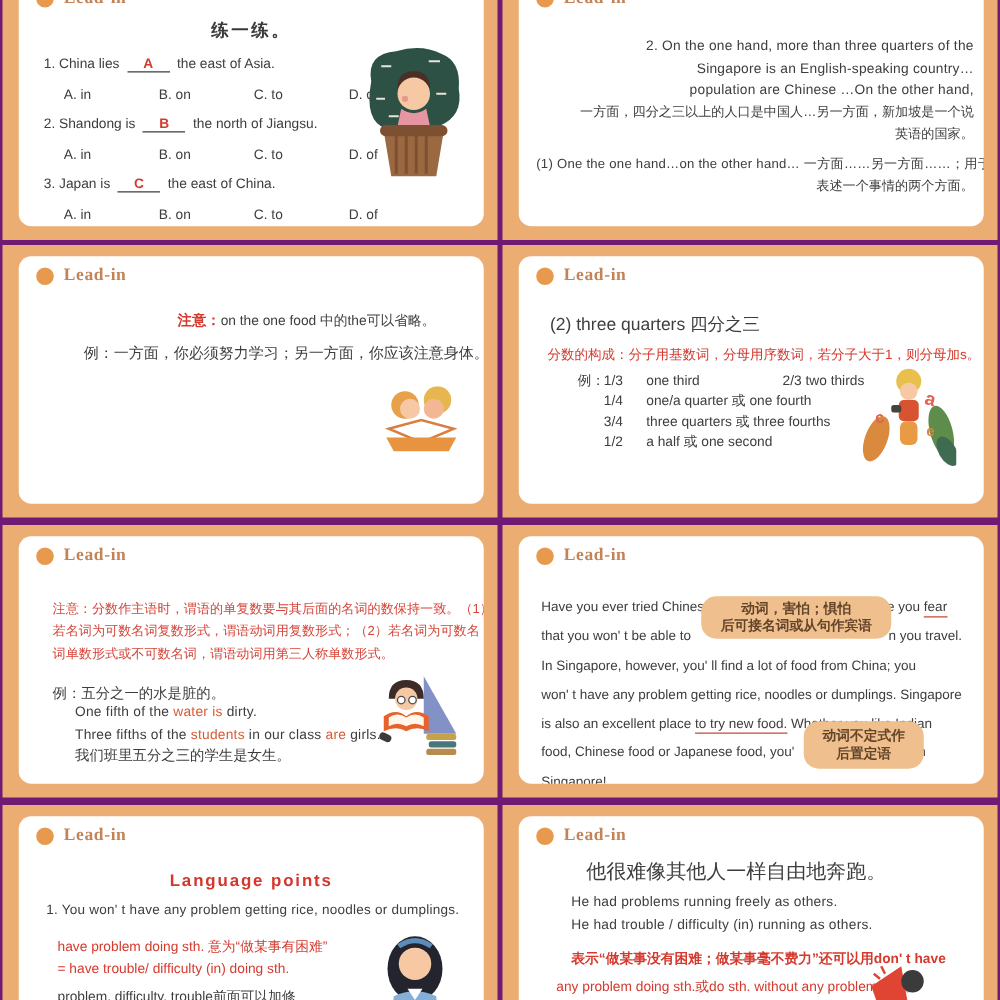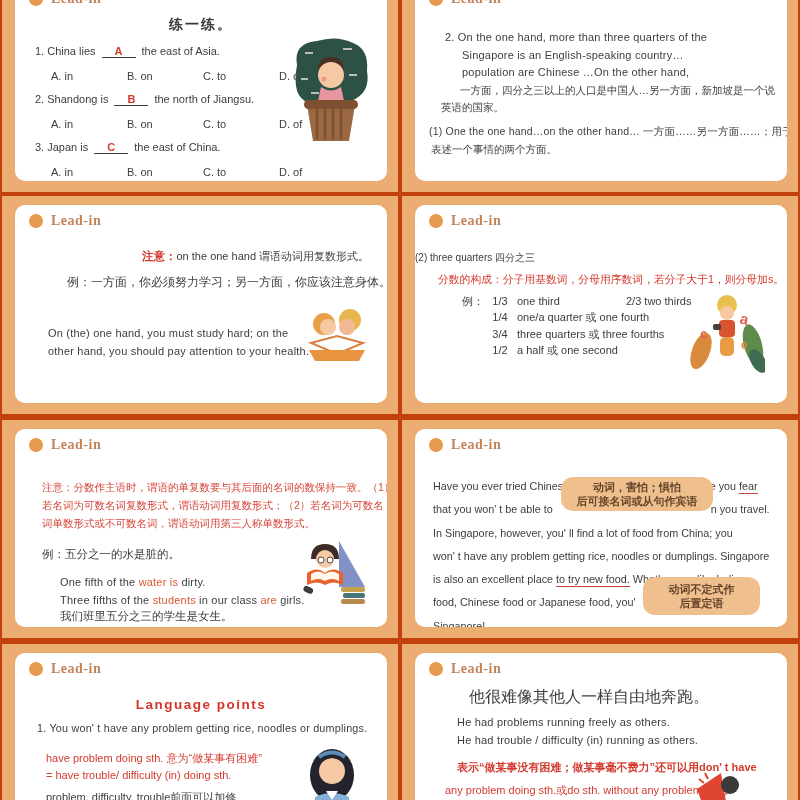--- a/index.html
+++ b/index.html
@@ -1,17 +1,17 @@
 <!DOCTYPE html>
 <html><head>
 <meta charset="utf-8">
 <style>
   * { margin:0; padding:0; box-sizing:border-box; }
   body { background:#ddd; }
-  .page { position:relative; width:800px; height:800px; background:#c2410c; overflow:hidden;
+  .page { position:relative; width:800px; height:800px; background:#701a75; overflow:hidden;
           font-family:"Liberation Sans","DejaVu Sans",sans-serif; }
   .tile { position:absolute; width:396px; height:218px; background:#ECAD73; }
   .card { position:absolute; left:13px; right:11px; top:9px; bottom:11px; background:#FFFFFF;
           border-radius:10px; overflow:hidden; }
   .hdr { position:absolute; top:8px; left:14px; display:flex; align-items:center; gap:8px; }
   .dot { width:14px; height:14px; border-radius:50%; background:#E79A4D; }
   .lbl { font-family:"Liberation Serif","DejaVu Serif",serif; font-weight:700; font-size:14px;
          color:#C28457; letter-spacing:0.5px; }
   .en  { font-size:11px; color:#3D3D3D; letter-spacing:0.2px; white-space:nowrap; }
   .cn  { font-size:11px; color:#3D3D3D; white-space:nowrap; }
@@ -20,53 +20,53 @@
   .rul { border-bottom:1.6px solid #C8473A; padding-bottom:1px; }
   
   .s1c { position:absolute; top:33px; left:0; right:0; }
   .s1-title { text-align:center; font-weight:bold; font-size:14px; color:#3A3A3A; letter-spacing:2px; }
   .q    { margin:11px 0 0 20px; font-size:11px; color:#3D3D3D; white-space:nowrap; }
   .blank{ display:inline-block; min-width:34px; text-align:center; border-bottom:1.5px solid #3D3D3D;
           color:#D43A2E; font-weight:bold; margin:0 6px; line-height:1.1; }
   .opts { margin:12px 0 0 36px; font-size:11px; color:#3D3D3D; white-space:nowrap; }
   .opts span { display:inline-block; width:76px; }
   
-  .s2c { position:absolute; top:46px; left:12px; right:8px; line-height:17.6px; }
+  .s2c { position:absolute; top:46px; left:12px; right:8px; line-height:17.6px;text-align:right; }
   .s2c div { white-space:nowrap; }
   .s2-cn { font-size:10.5px; }
   .ml18{margin-left:18px}.ml35{margin-left:35px}.ml33{margin-left:33px}.ml14{margin-left:14px}
   .ml2{margin-left:2px}.ml4{margin-left:4px}.gap6{margin-top:6px}
   
   .s3c { position:absolute; top:44px; left:0; right:0; }
   .s3-note { margin-left:90px; font-size:11.5px; white-space:nowrap; }
   .s3-ex   { margin:10px 0 0 52px; font-size:12px; white-space:nowrap;text-align:right; }
   .s3-en   { margin:34px 0 0 33px; line-height:17.5px; }
   
   .s4c { position:absolute; top:46px; left:0; right:0; }
-  .s4-l1  { font-size:10px; white-space:nowrap; }
+  .s4-l1  { margin-left:25px; font-size:14px; white-space:nowrap; }
   .s4-rule{ margin:8px 0 0 23px; font-size:10.8px; white-space:nowrap; }
   .ftab { margin:6px 0 0 47px; line-height:16.3px; }
   .frow { display:flex; font-size:11px; color:#3D3D3D; white-space:nowrap; }
-  .fl { width:21px; } .ff { width:34px;text-align:center; } .ft { min-width:109px; }
+  .fl { width:21px; } .ff { width:34px; } .ft { min-width:109px; }
   
   .s5c { position:absolute; top:49px; left:0; right:0; }
   .s5-rule { margin-left:27px; font-size:10.5px; line-height:18px; color:#D5453A; white-space:nowrap; }
-  .s5-excn { margin:15px 0 12px 27px; font-size:11.5px;font-family:Liberation Serif, serif; }
+  .s5-excn { margin:15px 0 0 27px; font-size:11.5px;font-family:Liberation Serif, serif; }
   .s5-en   { margin-left:45px; line-height:17.6px; }
   .s5-cn2  { margin-left:45px; font-size:11.5px; }
   
   .s6c { position:absolute; top:46px; left:18px; right:8px; line-height:23.3px; }
   .s6c .en { font-size:10.8px; letter-spacing:0; }
   .sp1 { display:inline-block; width:158px; }
   .sp2 { display:inline-block; width:96px; }
   .callout { position:absolute; background:#EFBF8D; border-radius:12px; text-align:center;
              font-size:11px; font-weight:bold; color:#64452A; line-height:14px;
              display:flex; flex-direction:column; justify-content:center; }
   .co1 { left:146px; top:48px; width:152px; height:34px; }
-  .co2 { left:228px; top:148px; width:117px; height:38px; }
+  .co2 { left:228px; top:148px; width:96px; height:38px; }
   
   .s7c { position:absolute; top:44px; left:0; right:0; }
   .s7-title { text-align:center; color:#D5352B; font-weight:bold; font-size:13.5px; letter-spacing:1.5px; }
   .s7-l1  { margin:10px 0 0 22px; font-size:10.8px; white-space:nowrap; }
   .s7-red { margin-left:31px; font-size:11px; line-height:17px; color:#D43A2E; white-space:nowrap; }
   .s7-red1{ margin-top:16px; }
   .s7-l2  { margin:6px 0 0 31px; font-size:11px; white-space:nowrap; }
   
   .s8c { position:absolute; top:34px; left:0; right:0; }
   .s8-cn1 { margin-left:54px; font-size:16px; }
@@ -145,27 +145,23 @@
   </div>
 
   <div class="tile" style="left:2px; top:196px;">
     <div class="card">
       <div class="hdr">
         <span class="dot"></span>
         <span class="lbl">Lead-in</span>
       </div>
       <div class="s3c">
         <div class="s3-note">
-          <span class="red" style="font-weight:bold;">注意：</span><span class="cn">on the one hand 谓语动词用复数形式。</span>
+          <span class="red" style="font-weight:bold;">注意：</span><span class="cn">on the one food 中的the可以省略。</span>
         </div>
         <div class="s3-ex cn">例：一方面，你必须努力学习；另一方面，你应该注意身体。</div>
-        <div class="s3-en">
-          <div class="en">On (the) one hand, you must study hard; on the</div>
-          <div class="en">other hand, you should pay attention to your health.</div>
-        </div>
       </div>
       <div class="illu" style="right:18px; top:104px;">
         <svg width="64" height="54" viewBox="0 0 64 54">
           <circle cx="19" cy="15" r="11" fill="#E8A04B"></circle>
           <circle cx="23" cy="18" r="8" fill="#F6C9A4"></circle>
           <circle cx="45" cy="11" r="11" fill="#E8B64F"></circle>
           <circle cx="42" cy="18" r="8" fill="#F3B893"></circle>
           <path d="M6,34 L32,27 L58,34 L32,45 Z" fill="#FFFFFF" stroke="#D87F3F" stroke-width="2"></path>
           <path d="M4,41 L60,41 L54,52 L10,52 Z" fill="#E8933F"></path>
         </svg>

